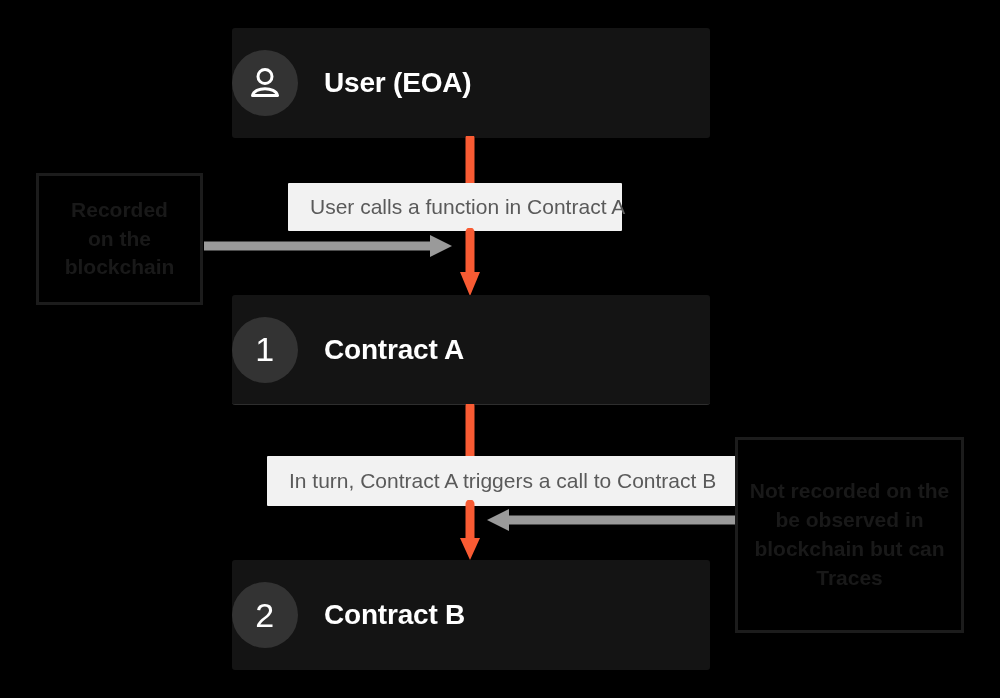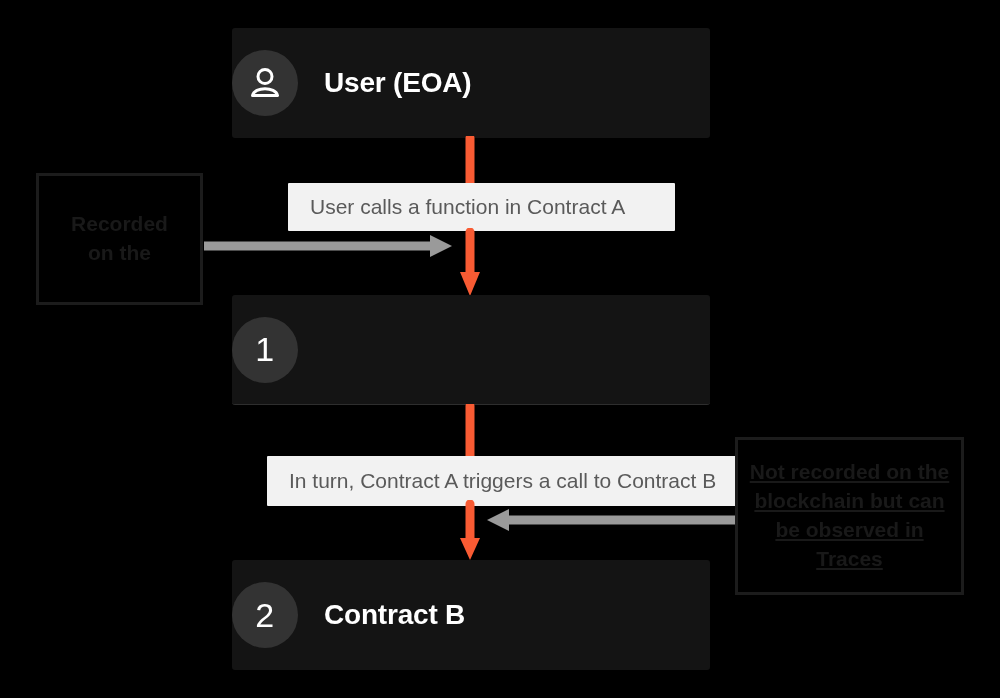--- a/index.html
+++ b/index.html
@@ -71,21 +71,21 @@
     box-sizing: border-box;
     padding: 0 22px;
     color: #5a5a5a;
     font-size: 21px;
     white-space: nowrap;
     border-radius: 1px;
   }
   .caption.c1 {
     left: 288px;
     top: 183px;
-    width: 387px;
+    width: 334px;
     height: 48px;
   }
   .caption.c2 {
     left: 232px;
     top: 456px;
     width: 479px;
     height: 50px;
     margin-left: 35px;
   }
 
@@ -130,24 +130,23 @@
     top: 173px;
     width: 167px;
     height: 132px;
     font-size: 21px;
     padding: 4px 8px;
   }
   .note.note-right {
     left: 735px;
     top: 437px;
     width: 229px;
-    height: 158px;
+    height: 196px;
     font-size: 21px;
     padding: 12px 10px;
-    text-decoration: underline;
   }
   .note-line { display: block; }
 </style>
 </head>
 <body>
 
 <div class="canvas">
 
   <div class="node user">
     <div class="node-badge user-icon">
@@ -171,20 +170,21 @@
 
   <div class="arrow-red a2">
     <svg width="22" height="70" viewBox="0 0 22 70">
       <line x1="11" y1="4" x2="11" y2="48" stroke="#f95b33" stroke-width="9" stroke-linecap="round"></line>
       <path d="M1 44 L21 44 L11 68 Z" fill="#f95b33"></path>
     </svg>
   </div>
 
   <div class="node ca">
     <div class="node-badge">1</div>
+    <div class="node-label">Contract A</div>
   </div>
 
   <div class="arrow-red a3">
     <svg width="22" height="56" viewBox="0 0 22 56">
       <line x1="11" y1="2" x2="11" y2="54" stroke="#f95b33" stroke-width="9" stroke-linecap="round"></line>
     </svg>
   </div>
 
   <div class="caption c2">
     <span>In turn, Contract A triggers a call to Contract B</span>
@@ -198,33 +198,34 @@
   </div>
 
   <div class="node cb">
     <div class="node-badge">2</div>
     <div class="node-label">Contract B</div>
   </div>
 
   <div class="note note-left">
     <span class="note-line">Recorded</span>
     <span class="note-line">on the</span>
+    <span class="note-line">blockchain</span>
   </div>
 
   <div class="arrow-gray left-note">
     <svg width="248" height="26" viewBox="0 0 248 26">
       <line x1="0" y1="13" x2="228" y2="13" stroke="#9a9a9a" stroke-width="9"></line>
       <path d="M226 2 L248 13 L226 24 Z" fill="#9a9a9a"></path>
     </svg>
   </div>
 
   <div class="note note-right">
     <span class="note-line">Not recorded on the</span>
+    <span class="note-line">be observed in</span>
     <span class="note-line">blockchain but can</span>
-    <span class="note-line">be observed in</span>
     <span class="note-line">Traces</span>
   </div>
 
   <div class="arrow-gray right-note">
     <svg width="248" height="26" viewBox="0 0 248 26">
       <line x1="20" y1="13" x2="248" y2="13" stroke="#9a9a9a" stroke-width="9"></line>
       <path d="M22 2 L0 13 L22 24 Z" fill="#9a9a9a"></path>
     </svg>
   </div>
 

